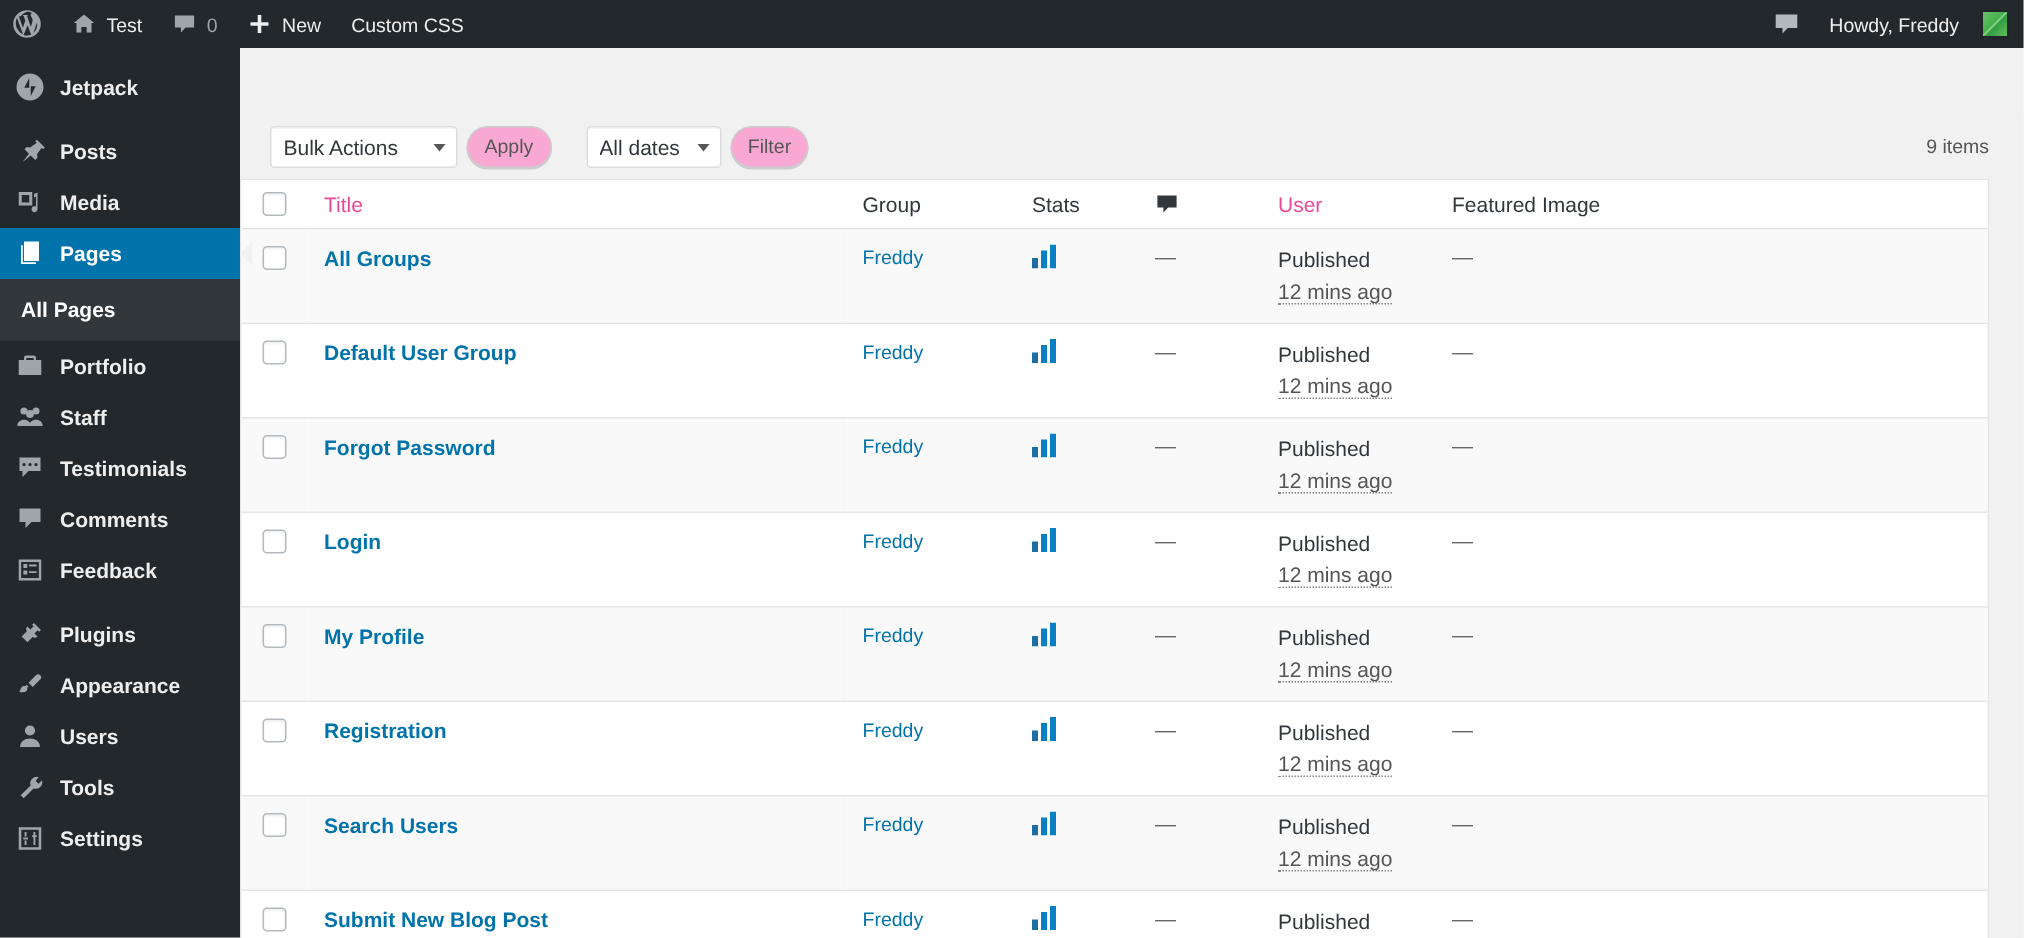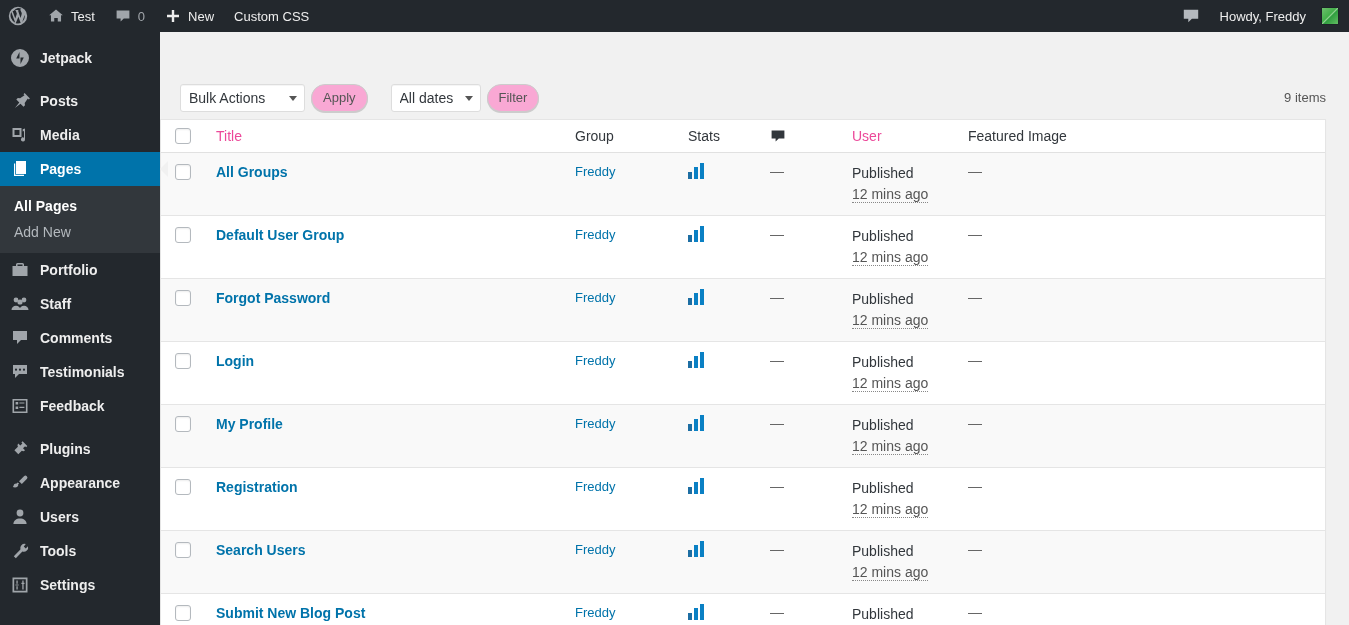--- a/index.html
+++ b/index.html
@@ -275,21 +275,20 @@
       <div class="menu-item current">
         <span class="mi-icon">
           <svg width="20" height="20" viewBox="0 0 20 20">
             <path d="M6 2h10v13H6zM4 4.5V17h10v-1.2H5.2V4.5z"></path>
           </svg>
         </span>
         <span class="mi-label">Pages</span>
       </div>
       <div class="submenu">
         <span class="submenu-item current">All Pages</span>
-        <span class="submenu-item">Add New</span>
       </div>
       <div class="menu-item">
         <span class="mi-icon">
           <svg width="20" height="20" viewBox="0 0 20 20">
             <path d="M7.5 3h5a1.5 1.5 0 0 1 1.5 1.5V6h3.5v10h-15V6H6V4.5A1.5 1.5 0 0 1 7.5 3zm0 1.6V6h5V4.6z"></path>
           </svg>
         </span>
         <span class="mi-label">Portfolio</span>
       </div>
       <div class="menu-item">
@@ -299,32 +298,32 @@
             <circle cx="14" cy="6" r="2.4"></circle>
             <circle cx="10" cy="8" r="2.6"></circle>
             <path d="M1.5 16c0-2.6 2-4.2 4.5-4.2S10.5 13.4 10.5 16zm8 0c0-2.6 2-4.2 4.5-4.2S18.5 13.4 18.5 16z"></path>
           </svg>
         </span>
         <span class="mi-label">Staff</span>
       </div>
       <div class="menu-item">
         <span class="mi-icon">
           <svg width="20" height="20" viewBox="0 0 20 20">
+            <path d="M3 3h14v9H9l-4 4v-4H3zm3 3.6a1.1 1.1 0 1 0 0 2.2 1.1 1.1 0 0 0 0-2.2zm4 0a1.1 1.1 0 1 0 0 2.2 1.1 1.1 0 0 0 0-2.2zm4 0a1.1 1.1 0 1 0 0 2.2 1.1 1.1 0 0 0 0-2.2z"></path>
+          </svg>
+        </span>
+        <span class="mi-label">Testimonials</span>
+      </div>
+      <div class="menu-item">
+        <span class="mi-icon">
+          <svg width="20" height="20" viewBox="0 0 20 20">
             <path d="M3 3h14v9h-6l-4 4v-4H3z"></path>
           </svg>
         </span>
         <span class="mi-label">Comments</span>
-      </div>
-      <div class="menu-item">
-        <span class="mi-icon">
-          <svg width="20" height="20" viewBox="0 0 20 20">
-            <path d="M3 3h14v9H9l-4 4v-4H3zm3 3.6a1.1 1.1 0 1 0 0 2.2 1.1 1.1 0 0 0 0-2.2zm4 0a1.1 1.1 0 1 0 0 2.2 1.1 1.1 0 0 0 0-2.2zm4 0a1.1 1.1 0 1 0 0 2.2 1.1 1.1 0 0 0 0-2.2z"></path>
-          </svg>
-        </span>
-        <span class="mi-label">Testimonials</span>
       </div>
       <div class="menu-item">
         <span class="mi-icon">
           <svg width="20" height="20" viewBox="0 0 20 20">
             <path d="M2.5 3h15v14h-15zm1.6 1.6v10.8h11.8V4.6zM5.6 6h2.6v2.6H5.6zm3.8.4h5v1.2h-5zM5.6 10.4h2.6V13H5.6zm3.8.4h5V12h-5z"></path>
           </svg>
         </span>
         <span class="mi-label">Feedback</span>
       </div>
       <div class="menu-sep"></div>

